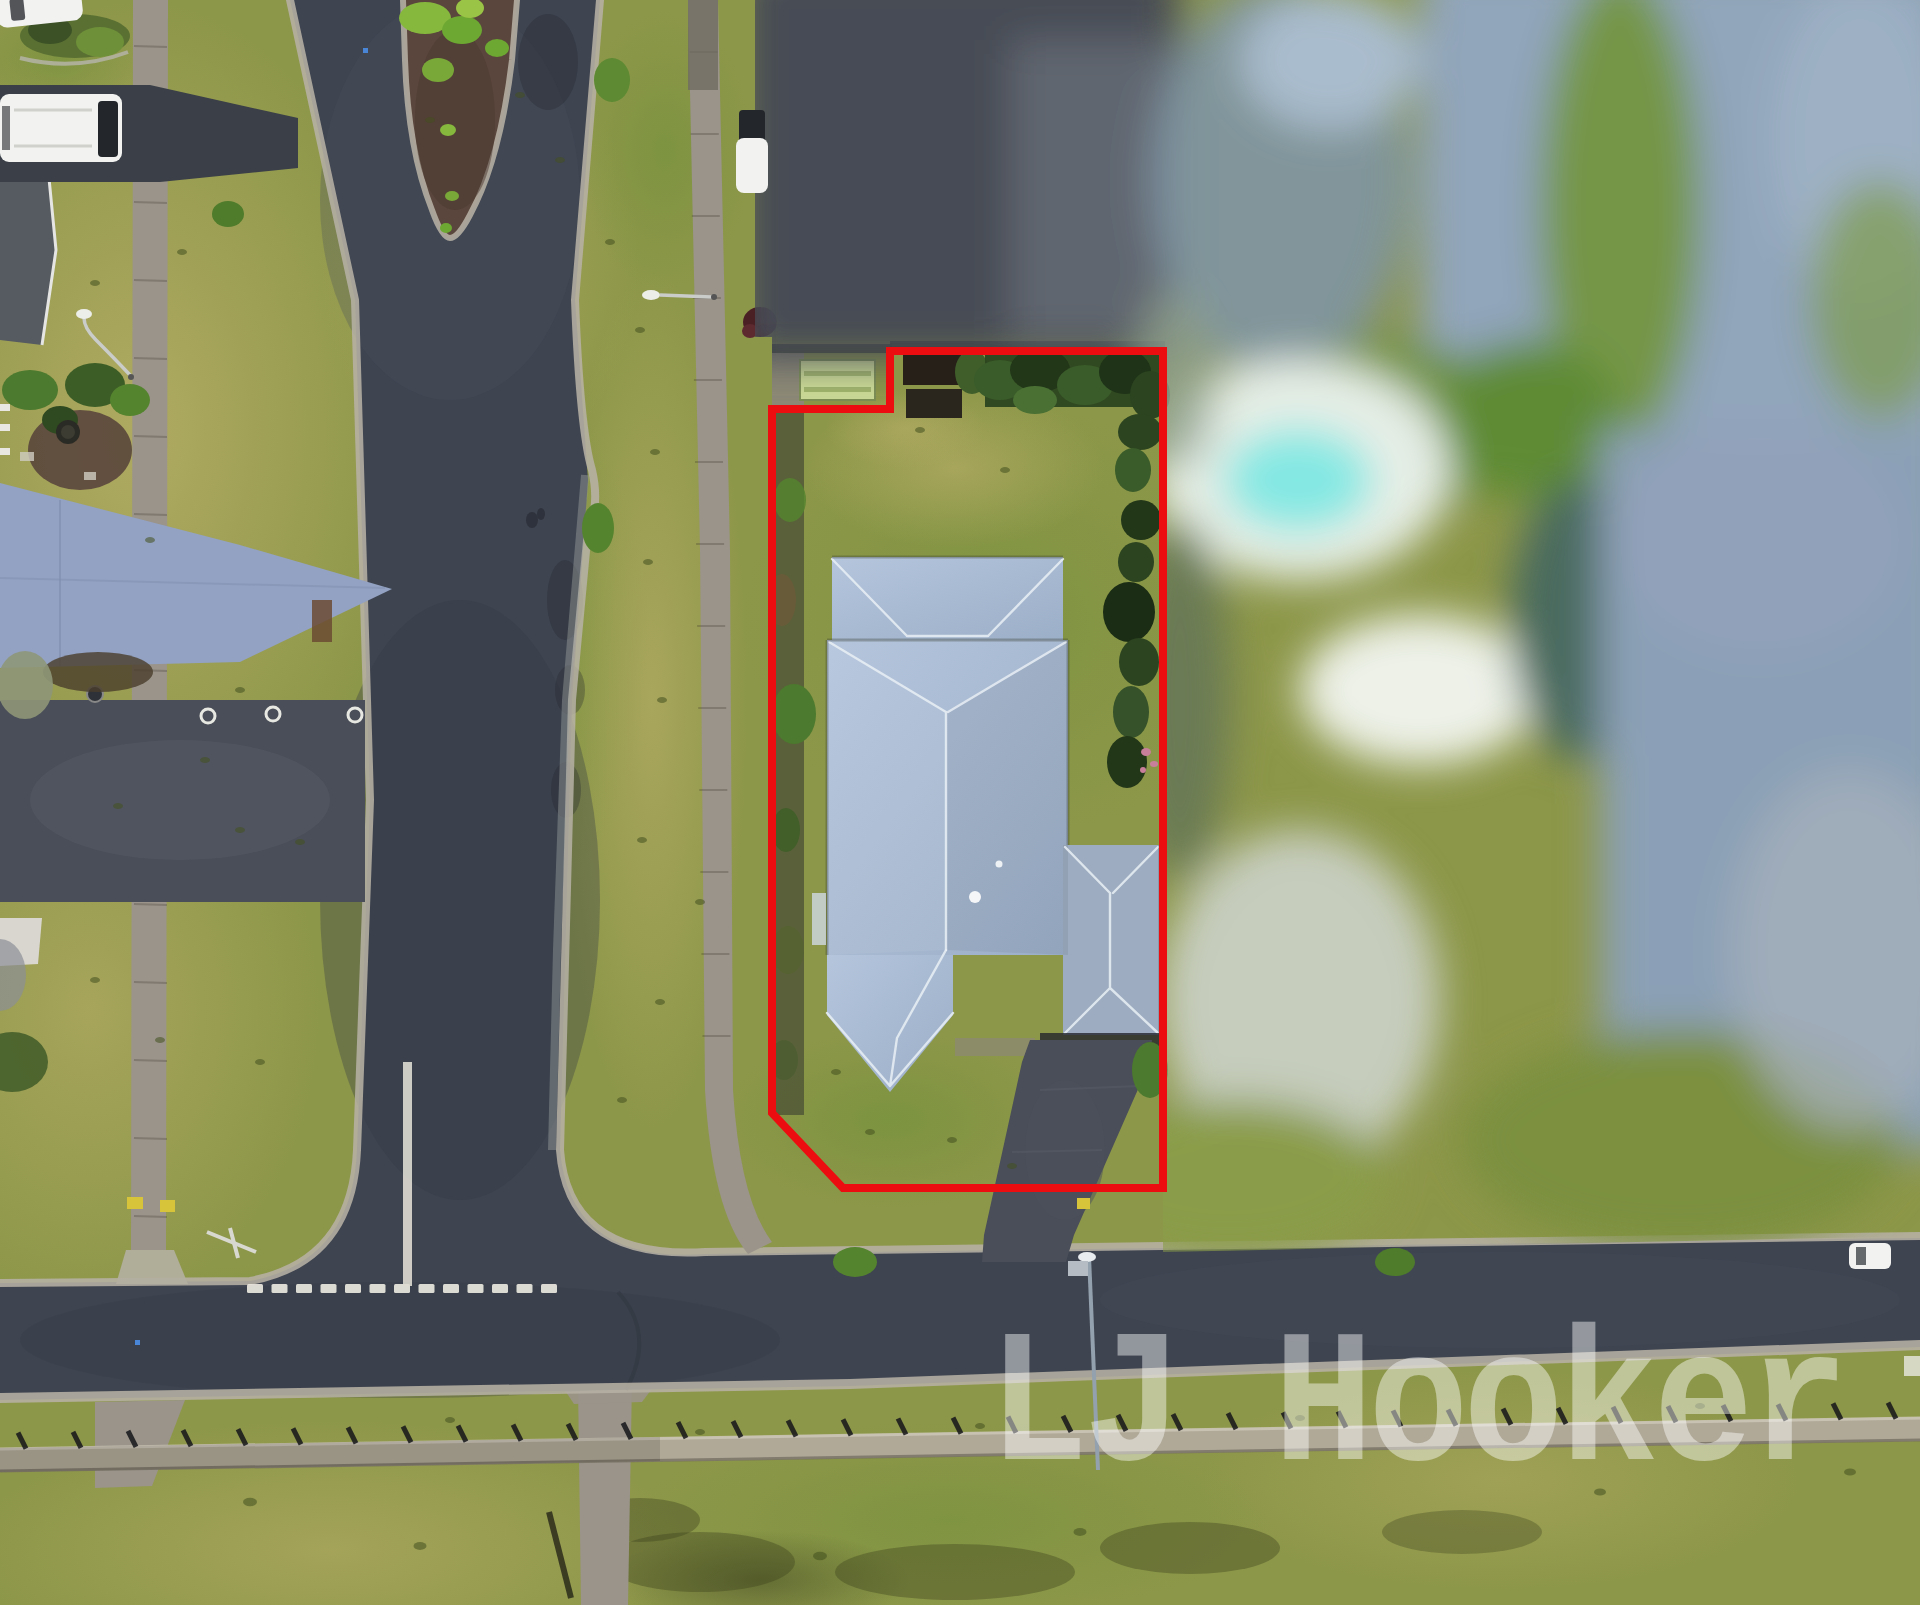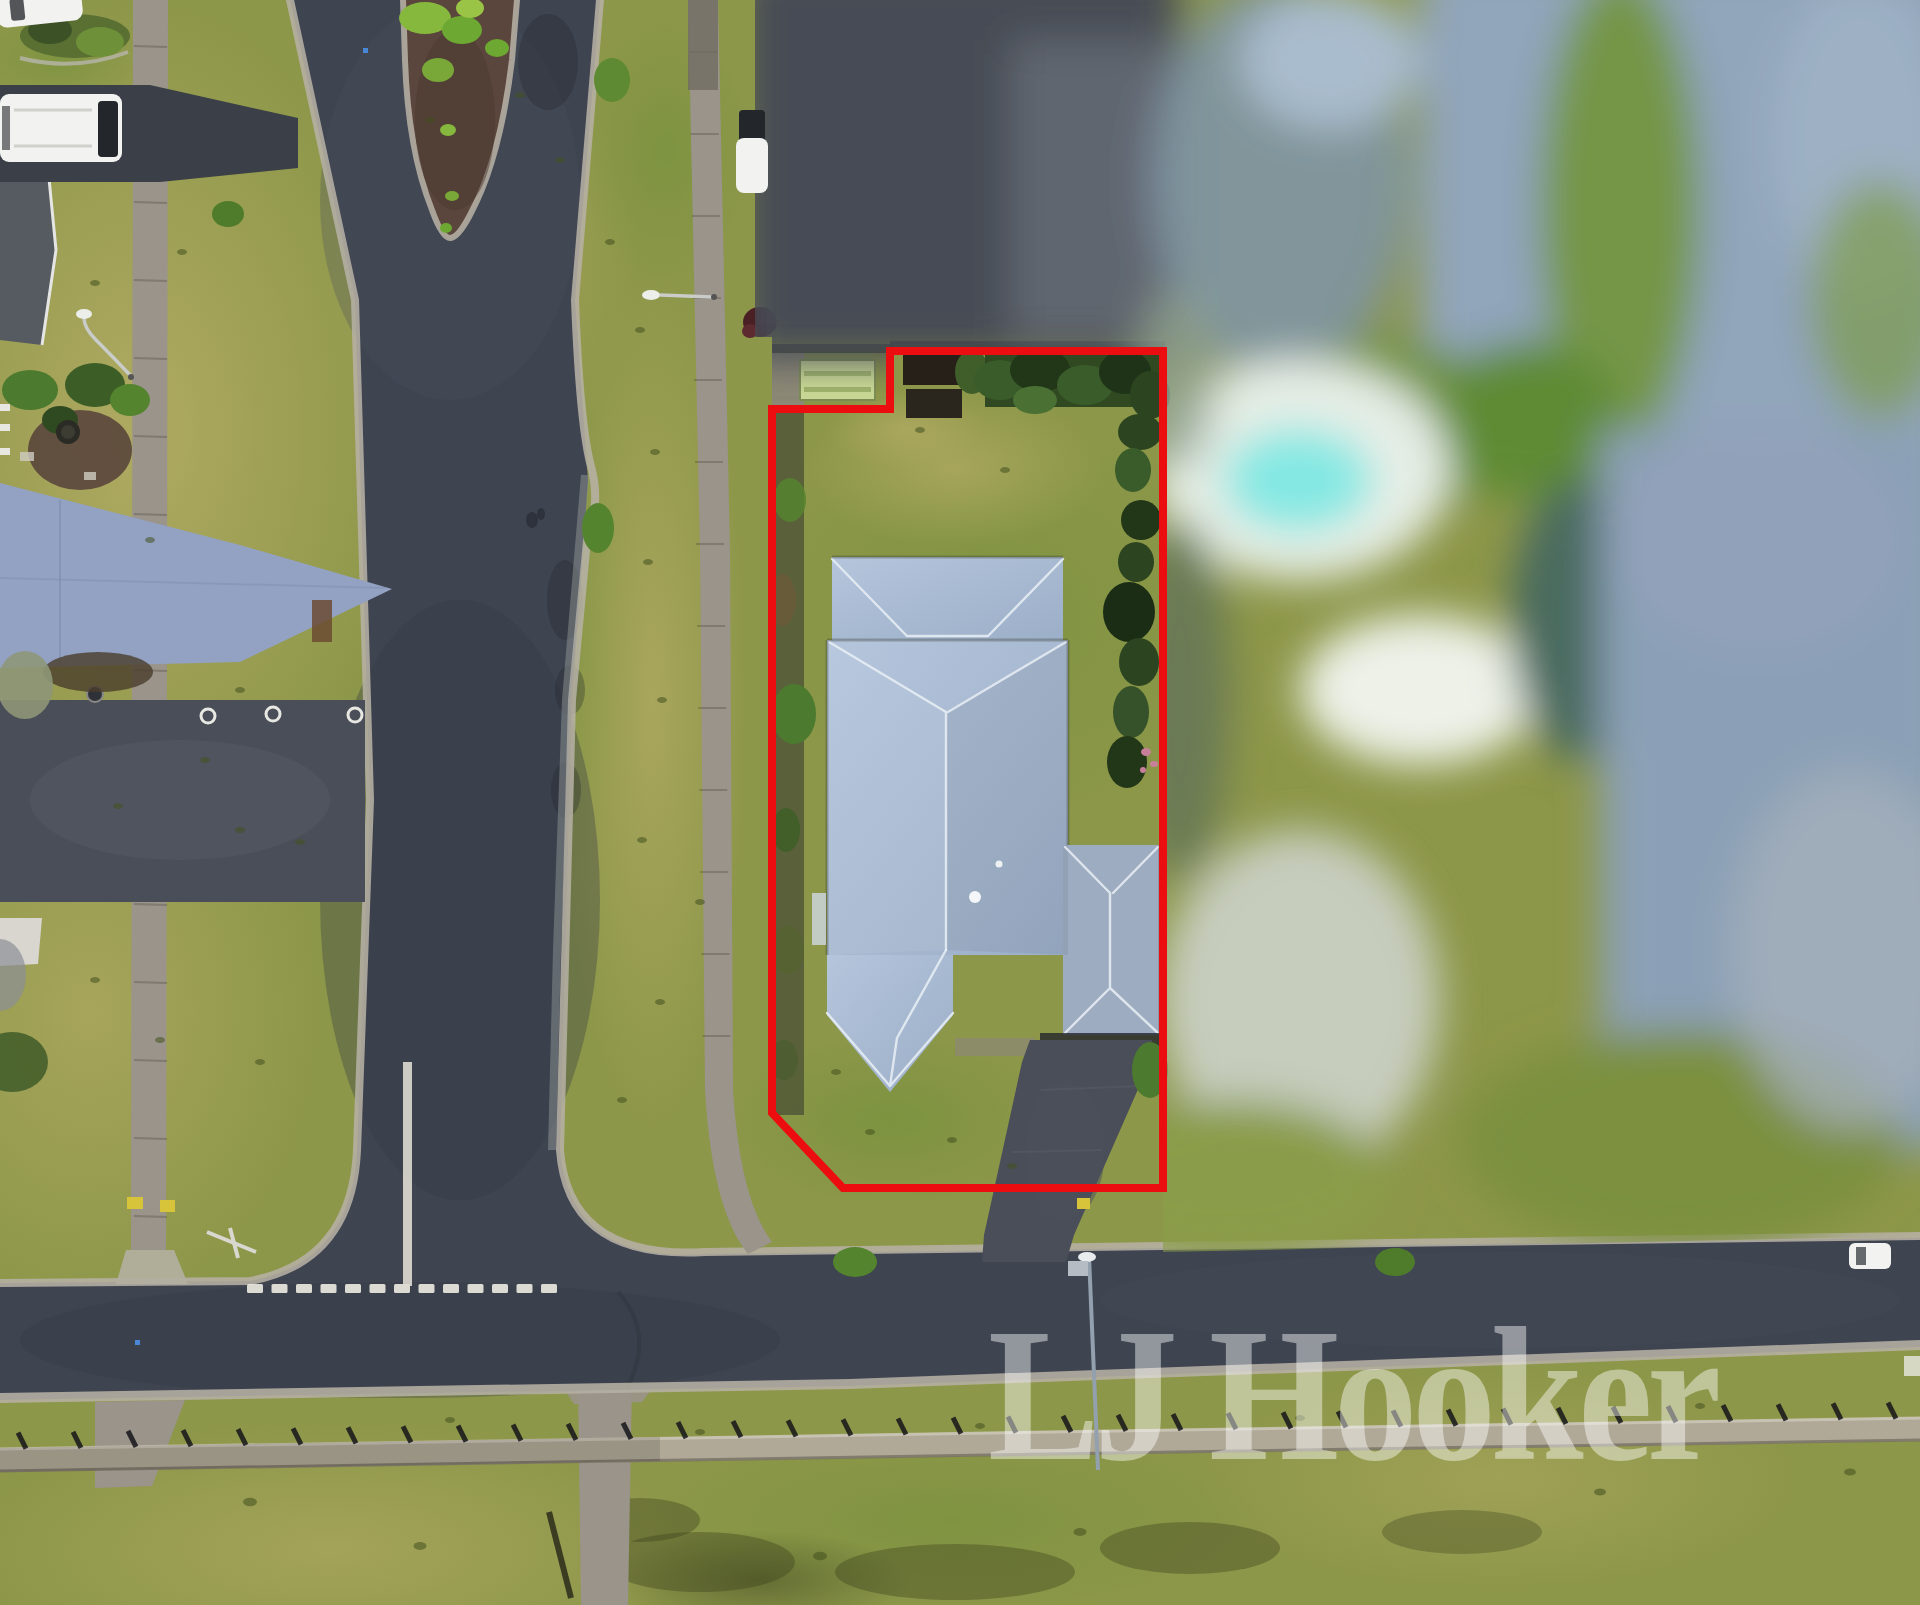--- a/index.html
+++ b/index.html
@@ -1,17 +1,17 @@
 <!DOCTYPE html>
 <html style="--grass: #8d9749; --grassDry: #bbb06a; --grassGreen: #6e9038; --asphalt: #3e4450; --kerb: #b6b1a4; --path: #9a948a; --roof: #abbed6; --roofDark: #9dacc0; --ridge: #e9eef5; --drive: #4a4e58; --driveBlue: #93a2c2; --shed: #ccdc96; --shedStripe: #a2b66c; --mulch: #5a463c; --hedge: #2c4420; --red: #ec0d10; --pool: #84e8e3; --blurRoofDark: #474c55; --blurRoofBlue: #91a5bb; --white: #f2f3f1; --wall: #b0a998; --wmcolor: #ffffff;"><head>
 <meta charset="utf-8">
 <style>
   html,body{margin:0;padding:0;background:#222;}
   #stage{position:relative;width:1920px;height:1605px;overflow:hidden;background:#8d9749;
-         font-family:Liberation Serif, serif;text-align:center;}
+         font-family:Liberation Mono, monospace;text-align:center;}
   svg{position:absolute;left:0;top:0;display:block;}
   .f-grass{fill:var(--grass)} .f-asphalt{fill:var(--asphalt)} .f-path{fill:var(--path)}
   .f-drive{fill:var(--drive)} .f-driveBlue{fill:var(--driveBlue)} .f-roof{fill:url(#roofg)}
   .f-roofDark{fill:var(--roofDark)} .f-shed{fill:var(--shed)} .f-mulch{fill:var(--mulch)}
   .f-hedge{fill:var(--hedge)} .f-white{fill:var(--white)} .f-wall{fill:var(--wall)}
   .s-kerb{stroke:var(--kerb);fill:none;stroke-opacity:.88;stroke-linecap:round}
   .s-ridge{stroke:var(--ridge);fill:none;stroke-width:2.4;stroke-opacity:.85;stroke-linecap:round}
   .s-red{stroke:var(--red);fill:none;stroke-width:8;stroke-linejoin:miter}
   .wm{font-weight:bold;font-size:190px;letter-spacing:-6px;fill:var(--wmcolor);}
 </style>

